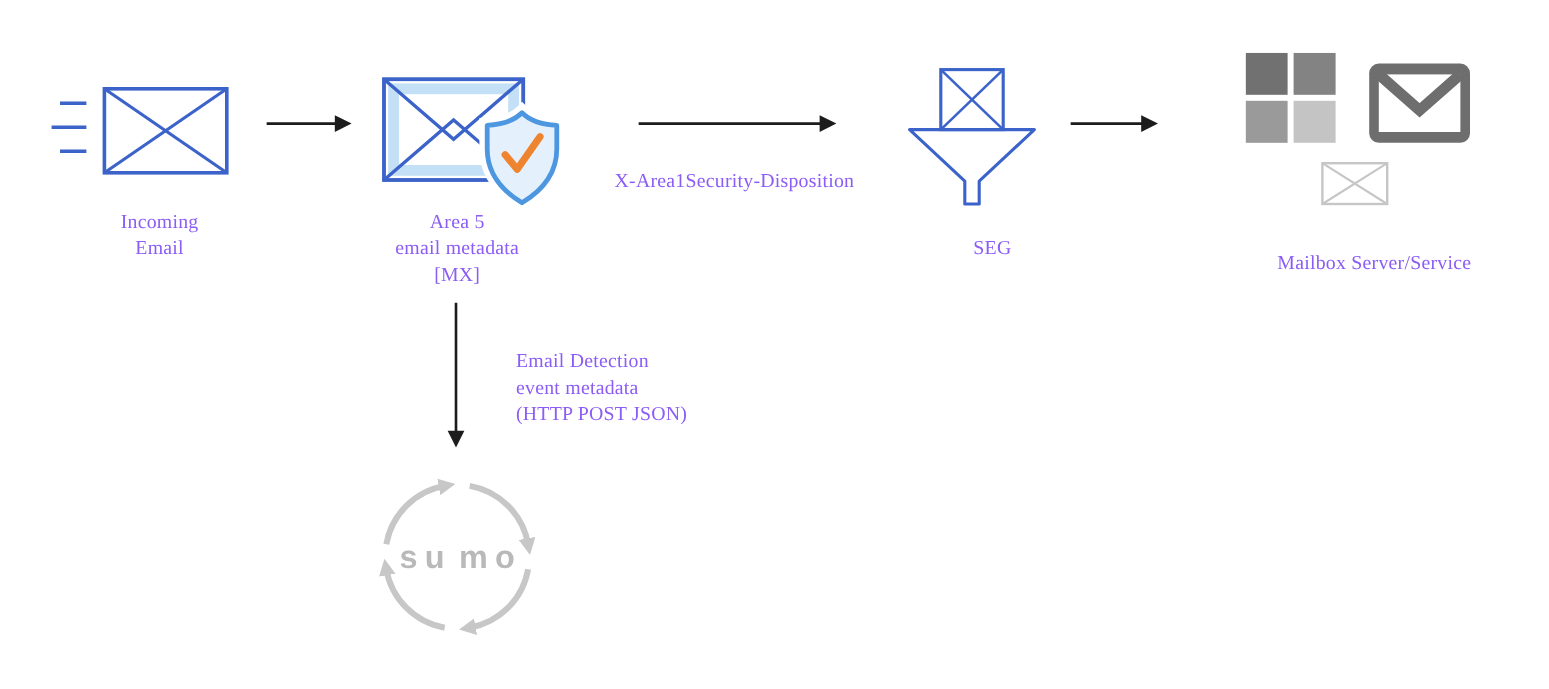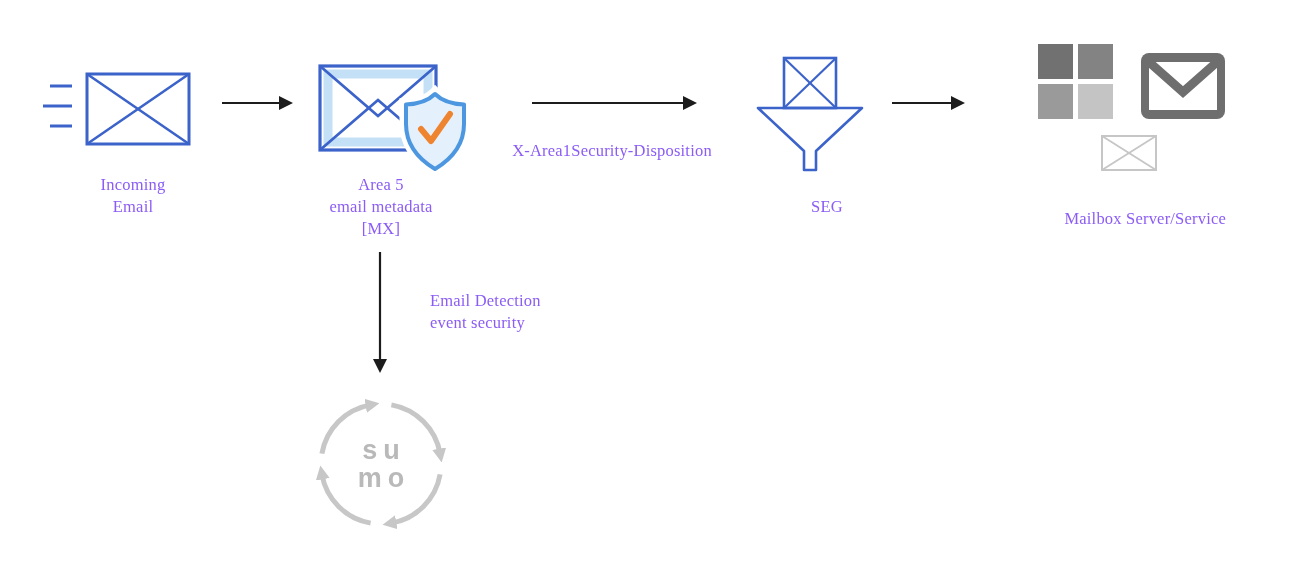--- a/index.html
+++ b/index.html
@@ -17,21 +17,20 @@
     font-size: 16.5px;
     line-height: 22px;
     color: #8b5cf6;
     text-align: center;
     letter-spacing: 0.2px;
     font-family: Liberation Serif, serif;
   }
   .label-left { text-align: left; }
   .sumo-text {
     display: flex;
-    flex-direction: column;
     align-items: center;
     justify-content: center;
     font-weight: 700;
     font-size: 27px;
     line-height: 28px;
     color: #b9b9b9;
     letter-spacing: 6px;
     text-indent: 6px;
   }
 </style>
@@ -131,21 +130,22 @@
   <div class="abs label" style="left:1036px; top:208px; width:190px;text-align:right;">Mailbox Server/Service</div>
 
   <span class="abs" style="left:371px; top:252px;">
     <svg width="18" height="122" viewBox="0 0 18 122">
       <line x1="9" y1="0" x2="9" y2="108" stroke="#1c1c1c" stroke-width="2.2"></line>
       <path d="M2 107 L9 121 L16 107 Z" fill="#1c1c1c"></path>
     </svg>
   </span>
   <div class="abs label label-left" style="left:430px; top:274px; width:210px;margin-top:16px;">
     <div>Email Detection</div>
-    <div>event security</div>
+    <div>event metadata</div>
+    <div>(HTTP POST JSON)</div>
   </div>
 
   <span class="abs" style="left:312px; top:395px;">
     <svg width="138" height="138" viewBox="0 0 138 138">
       <defs>
         <marker id="ah" markerWidth="14" markerHeight="14" refX="5" refY="7" orient="auto" markerUnits="userSpaceOnUse">
           <path d="M0 0 L14 7 L0 14 Z" fill="#c7c7c7"></path>
         </marker>
       </defs>
       <path d="M79.4 9.9 A60 60 0 0 1 128.1 58.6" fill="none" stroke="#c7c7c7" stroke-width="5" marker-end="url(#ah)"></path>

